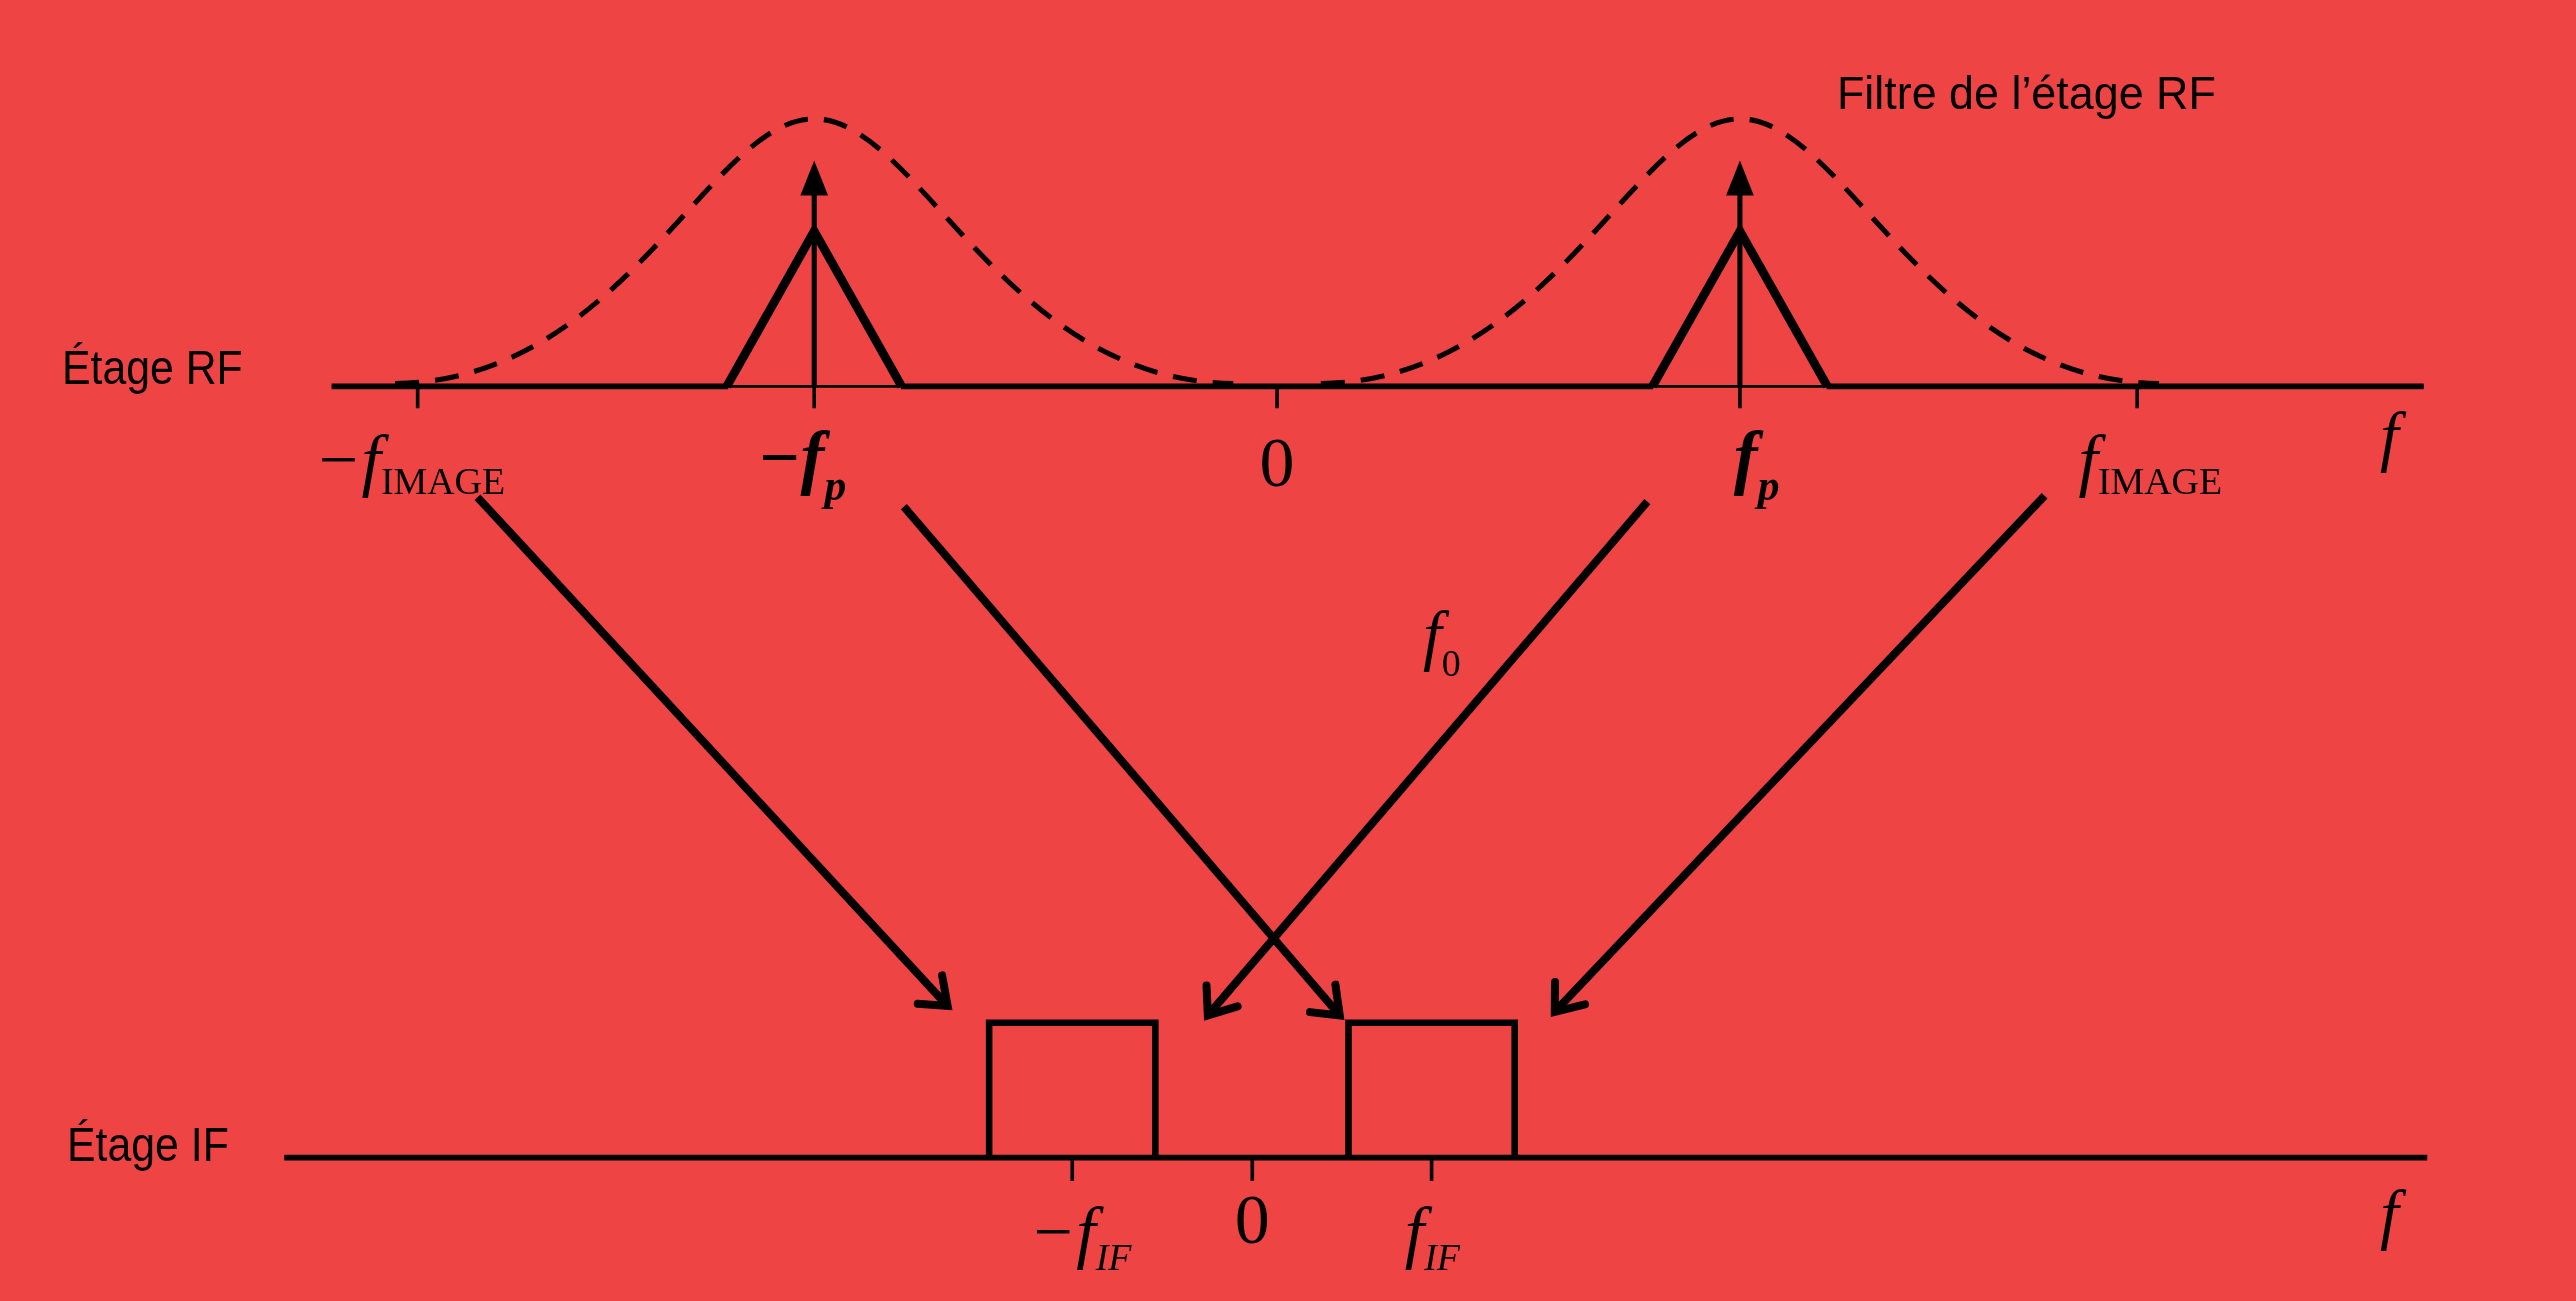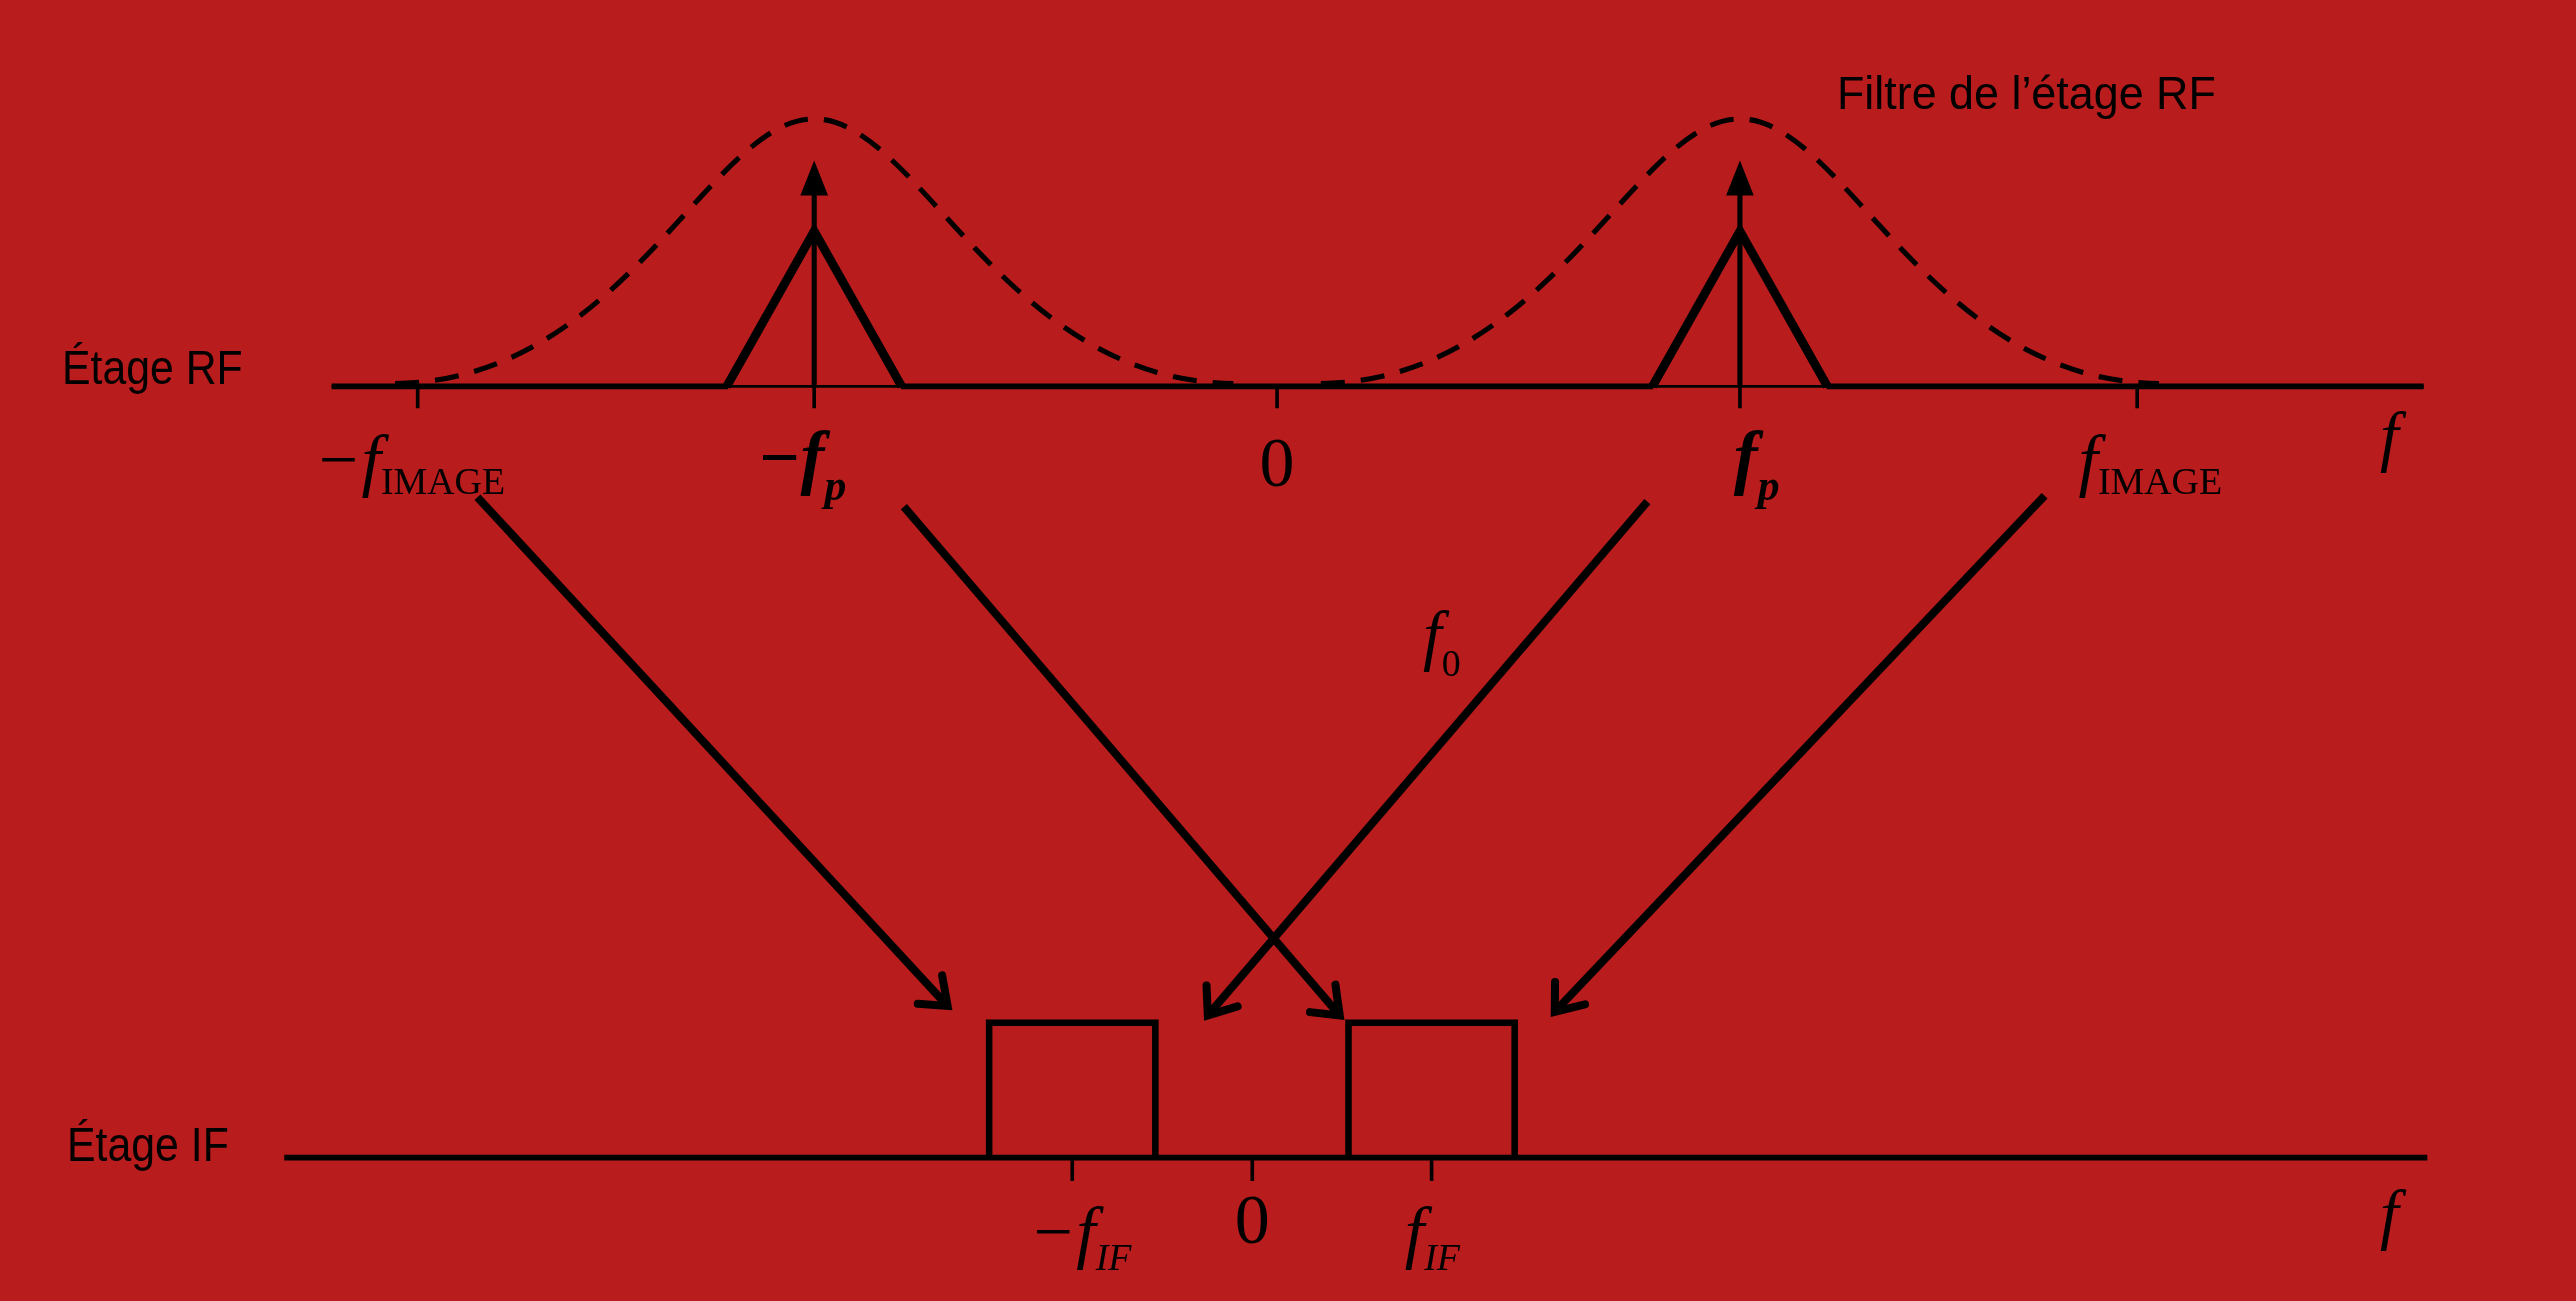--- a/index.html
+++ b/index.html
@@ -1,16 +1,16 @@
 <!DOCTYPE html>
 <html style="font-size:11.7px"><head>
 <meta charset="utf-8">
 <style>
   html,body{margin:0;padding:0;background:#ffffff;}
-  .canvas{position:relative;width:2576px;height:1302px;background:#b91c1c;overflow:hidden;}
+  .canvas{position:relative;width:2576px;height:1302px;background:#ef4444;overflow:hidden;}
   svg{display:block;}
   text{fill:#000000;}
   .sans{font-family:"Liberation Sans",sans-serif;font-weight:400;}
   .math{font-family:"Liberation Serif",serif;font-style:italic;}
   .mathb{font-family:"Liberation Serif",serif;font-style:italic;font-weight:700;}
   .num{font-family:"Liberation Serif",serif;font-style:normal;}
   .subup{font-family:"Liberation Serif",serif;font-style:normal;}
   .subit{font-family:"Liberation Serif",serif;font-style:italic;}
   .stroke{stroke:#000000;fill:none;}
 </style>

